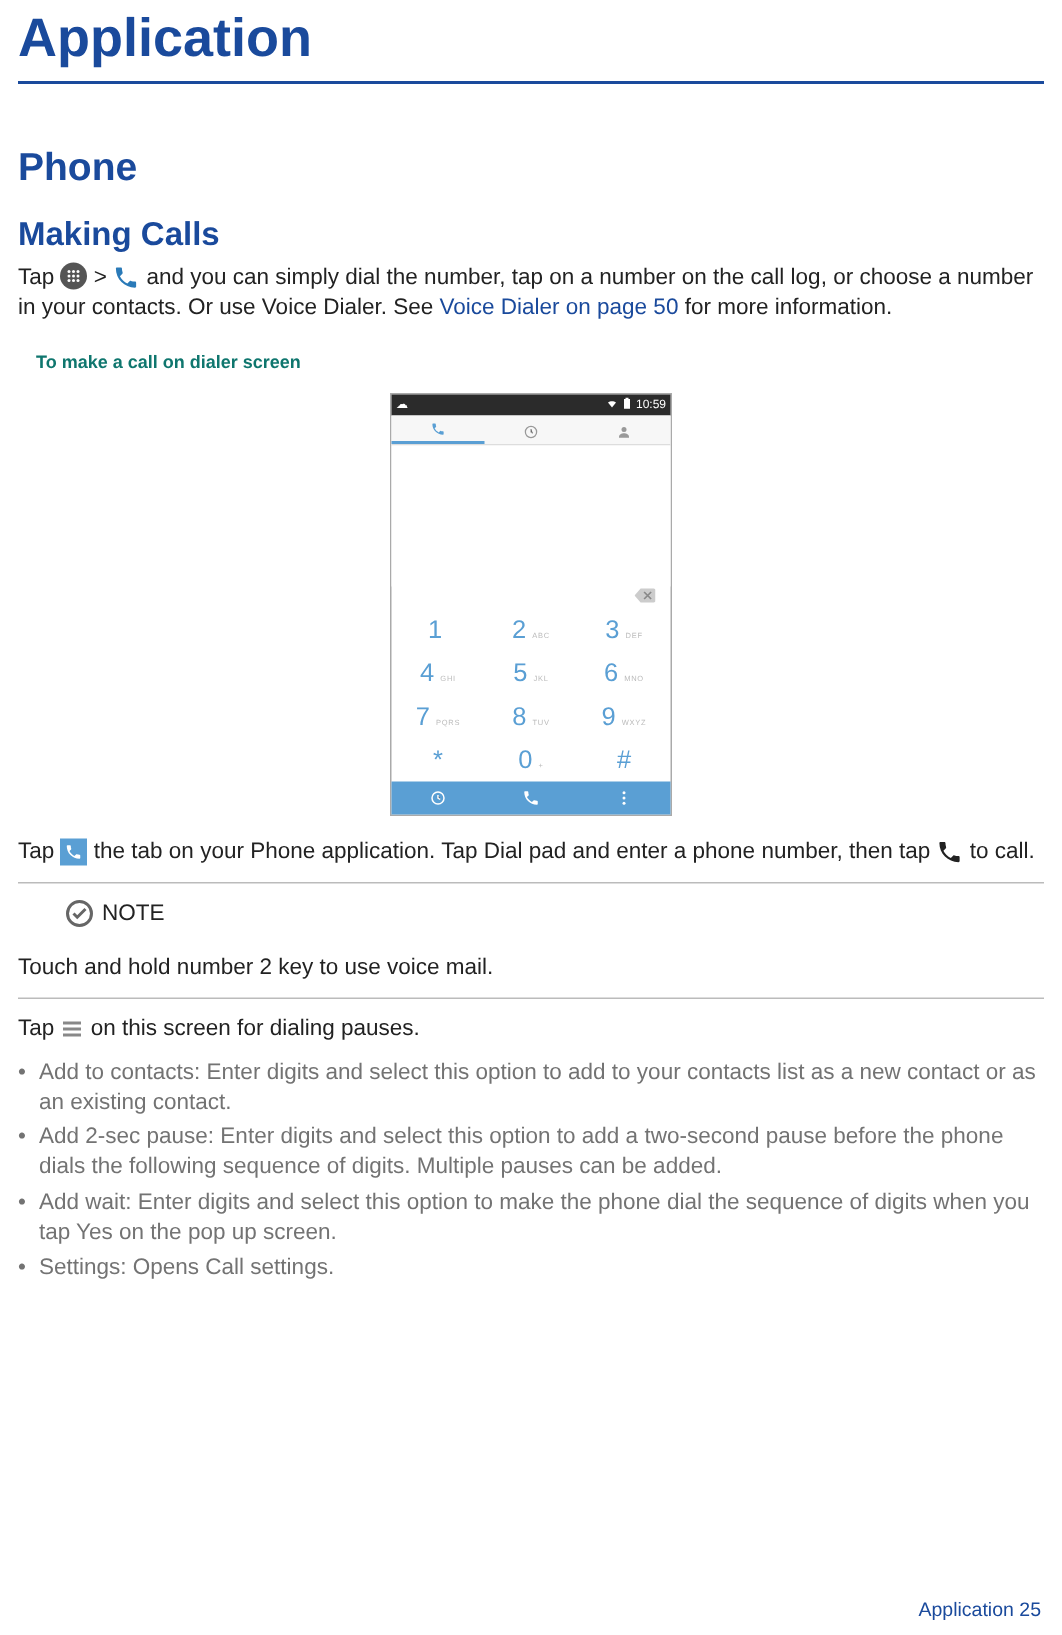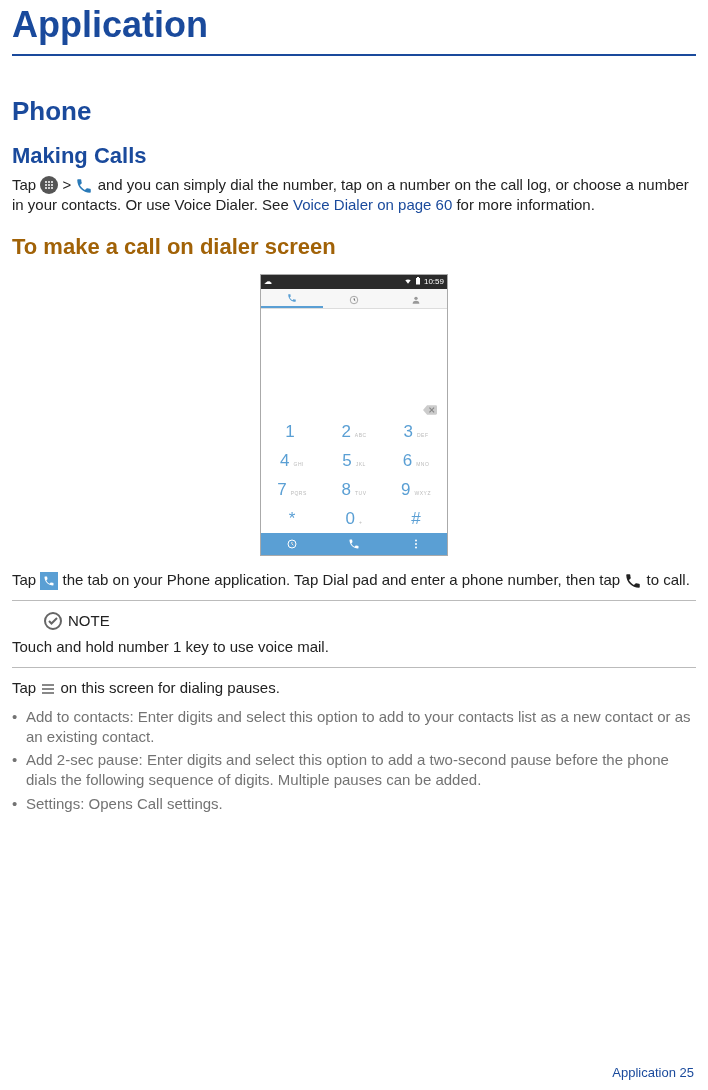--- a/index.html
+++ b/index.html
@@ -7,21 +7,21 @@
     font-family: Arial, Helvetica, sans-serif;
     width: 708px;
     height: 1090px;
     padding: 0 12px;
     position: relative;
   }
   .h1 { color: #1a4a9c; font-size: 36px; font-weight: bold; padding: 4px 0 8px; }
   .h1-underline { border-bottom: 2px solid #1a4a9c; margin-bottom: 40px; }
   .h2 { color: #1a4a9c; font-size: 26px; font-weight: bold; margin-bottom: 16px; }
   .h3 { color: #1a4a9c; font-size: 22px; font-weight: bold; margin-bottom: 6px; }
-  .h4 { color: #a16207; font-size: 22px; font-weight: bold; margin: 18px 0 14px; }
+  .h4 { color: #0f766e; font-size: 12px; font-weight: bold; margin: 18px 12px 14px; }
   .body-text { color: #222; font-size: 15px; line-height: 1.35; }
   .link { color: #1a4a9c; }
   .icon-inline {
     display: inline-flex; align-items: center; justify-content: center;
     vertical-align: middle;
   }
   .apps-icon {
     width: 18px; height: 18px; border-radius: 50%; background: #555;
     position: relative; top: -1px;
   }
@@ -31,21 +31,21 @@
     width: 18px; height: 18px; background: #5a9fd4;
     display: inline-flex; align-items: center; justify-content: center;
   }
   .phone-tab-icon svg { width: 12px; height: 12px; }
   .menu-icon svg { width: 16px; height: 16px; }
   .check-icon {
     width: 18px; height: 18px; border: 2px solid #666; border-radius: 50%;
     display: inline-flex; align-items: center; justify-content: center;
   }
   .check-icon svg { width: 12px; height: 12px; }
-  .note-row { display: flex; align-items: center; gap: 6px; margin-bottom: 6px; padding-left: 32px; }
+  .note-row { display: flex; align-items: center; gap: 6px; margin-bottom: 16px; padding-left: 32px; }
   .hr { border: none; border-top: 1px solid #bbb; margin: 10px 0; }
   .bullets { list-style: none; padding: 0; margin: 8px 0 0; }
   .bullets li {
     color: #737373; font-size: 15px; line-height: 1.35;
     padding-left: 14px; position: relative; margin-bottom: 3px;
   }
   .bullets li::before {
     content: "•"; position: absolute; left: 0; top: 0;
   }
   .footer {
@@ -116,21 +116,21 @@
         </g>
       </svg>
   </span>
   <span> &gt; </span>
   <span class="icon-inline phone-icon">
     <svg viewBox="0 0 24 24">
         <path fill="#2a7ab8" d="M6.6 10.8c1.4 2.8 3.8 5.2 6.6 6.6l2.2-2.2c.3-.3.7-.4 1-.2 1.1.4 2.3.6 3.6.6.6 0 1 .4 1 1V20c0 .6-.4 1-1 1C10.6 21 3 13.4 3 4c0-.6.4-1 1-1h3.4c.6 0 1 .4 1 1 0 1.3.2 2.5.6 3.6.1.3 0 .7-.2 1l-2.2 2.2z"></path>
       </svg>
   </span>
   <span> and you can simply dial the number, tap on a number on the call log, or choose a number in your contacts. Or use Voice Dialer. See </span>
-  <span class="link">Voice Dialer on page 60</span>
+  <span class="link">Voice Dialer on page 50</span>
   <span> for more information.</span>
 </p>
 
 <div class="h4">To make a call on dialer screen</div>
 
 <div class="shot">
   <div class="shot-statusbar">
     <div class="left">
       <span>☁</span>
     </div>
@@ -268,37 +268,38 @@
 <hr class="hr">
 
 <div class="note-row">
   <span class="check-icon">
     <svg viewBox="0 0 24 24">
         <path fill="none" stroke="#666" stroke-width="4" d="M4 12l5 5L20 6"></path>
       </svg>
   </span>
   <span class="body-text">NOTE</span>
 </div>
-<div class="body-text">Touch and hold number 1 key to use voice  mail.</div>
+<div class="body-text">Touch and hold number 2 key to use voice  mail.</div>
 
 <hr class="hr">
 
 <p class="body-text">
   <span>Tap </span>
   <span class="icon-inline menu-icon">
     <svg viewBox="0 0 24 24">
         <g stroke="#888" stroke-width="3">
           <line x1="3" y1="6" x2="21" y2="6"></line>
           <line x1="3" y1="12" x2="21" y2="12"></line>
           <line x1="3" y1="18" x2="21" y2="18"></line>
         </g>
       </svg>
   </span>
   <span> on this screen for dialing  pauses.</span>
 </p>
 
 <ul class="bullets">
   <li>Add to contacts: Enter digits and select this option to add to your contacts list as a new contact or as an existing contact.</li>
   <li>Add 2-sec pause: Enter digits and select this option to add a two-second pause before the phone dials the following sequence of digits. Multiple pauses can be added.</li>
+  <li>Add wait: Enter digits and select this option to make the phone dial the sequence of digits when you tap Yes on the pop up screen.</li>
   <li>Settings: Opens Call  settings.</li>
 </ul>
 
 <div class="footer">Application  25</div>
 
 </body></html>

